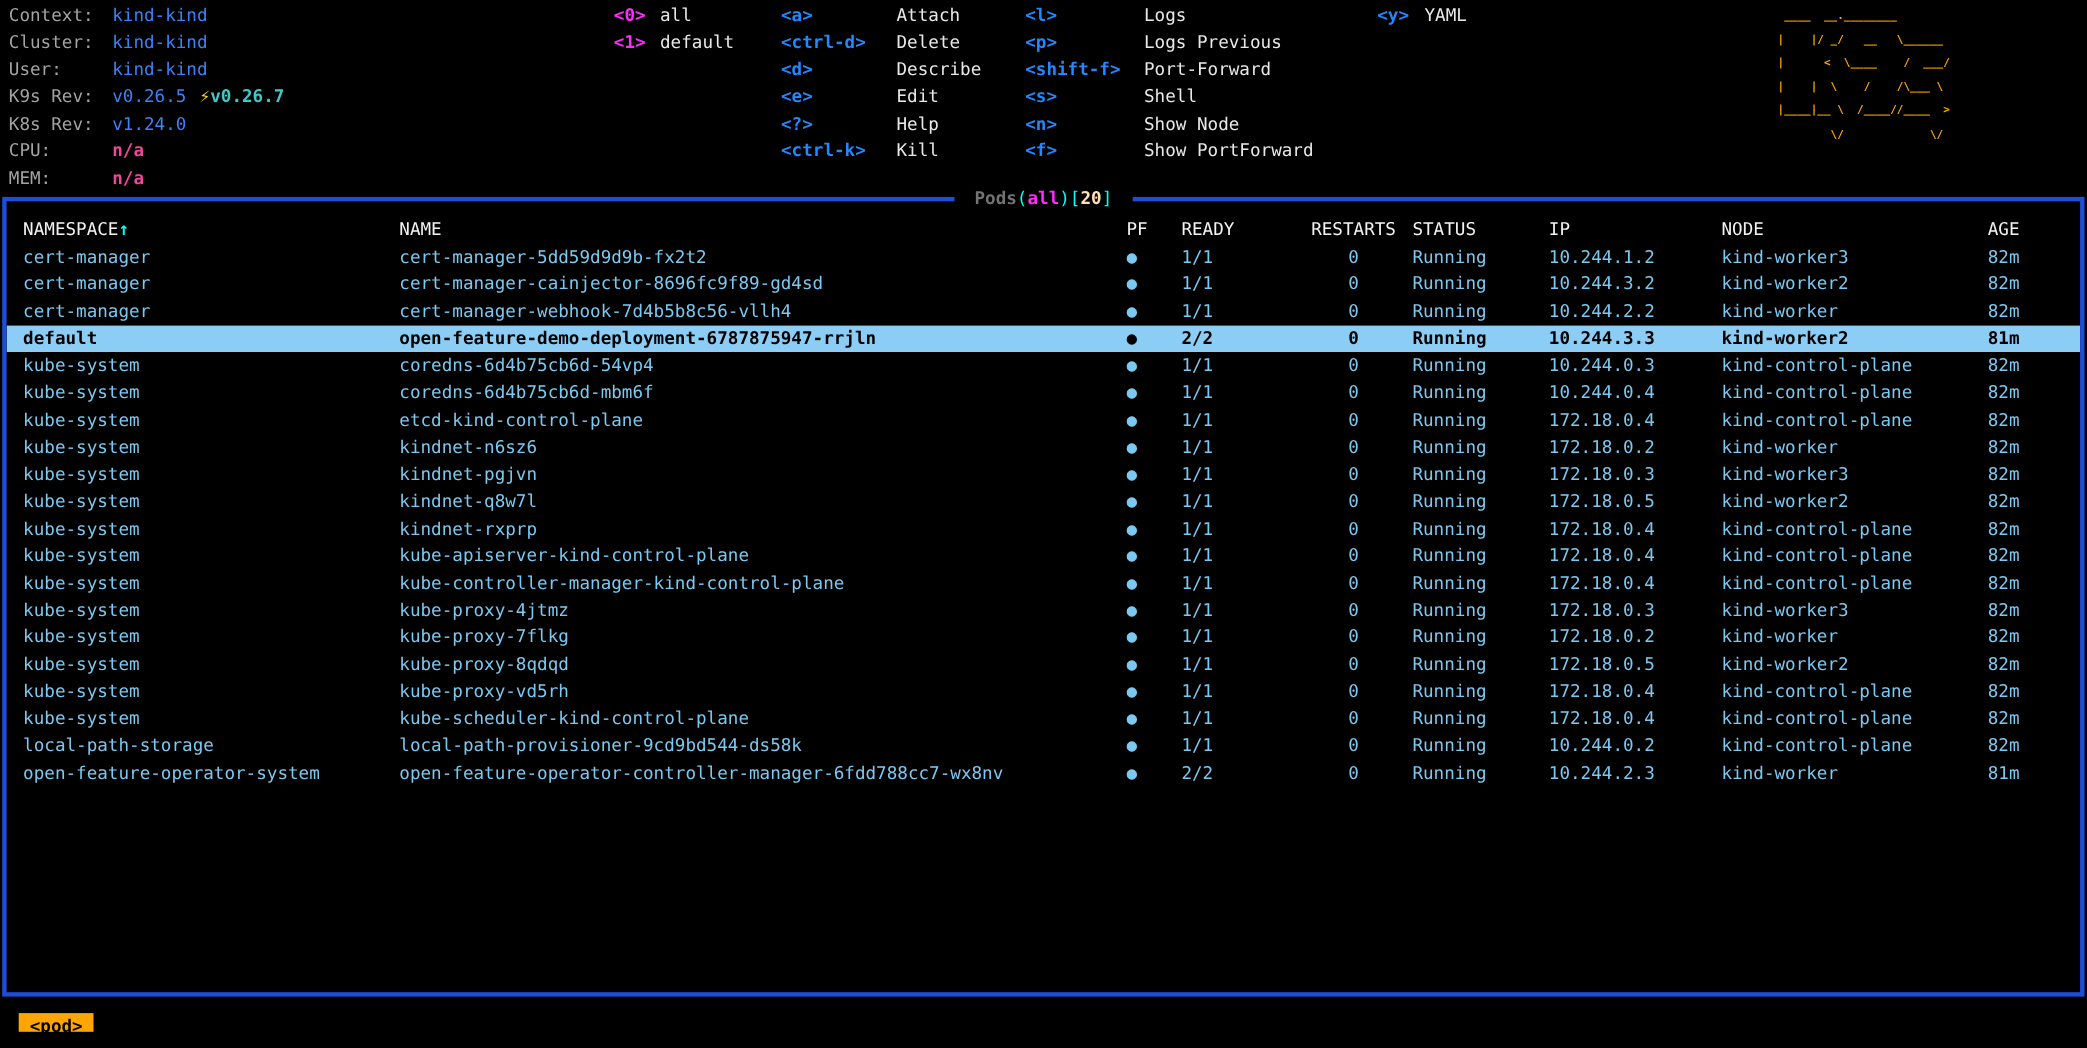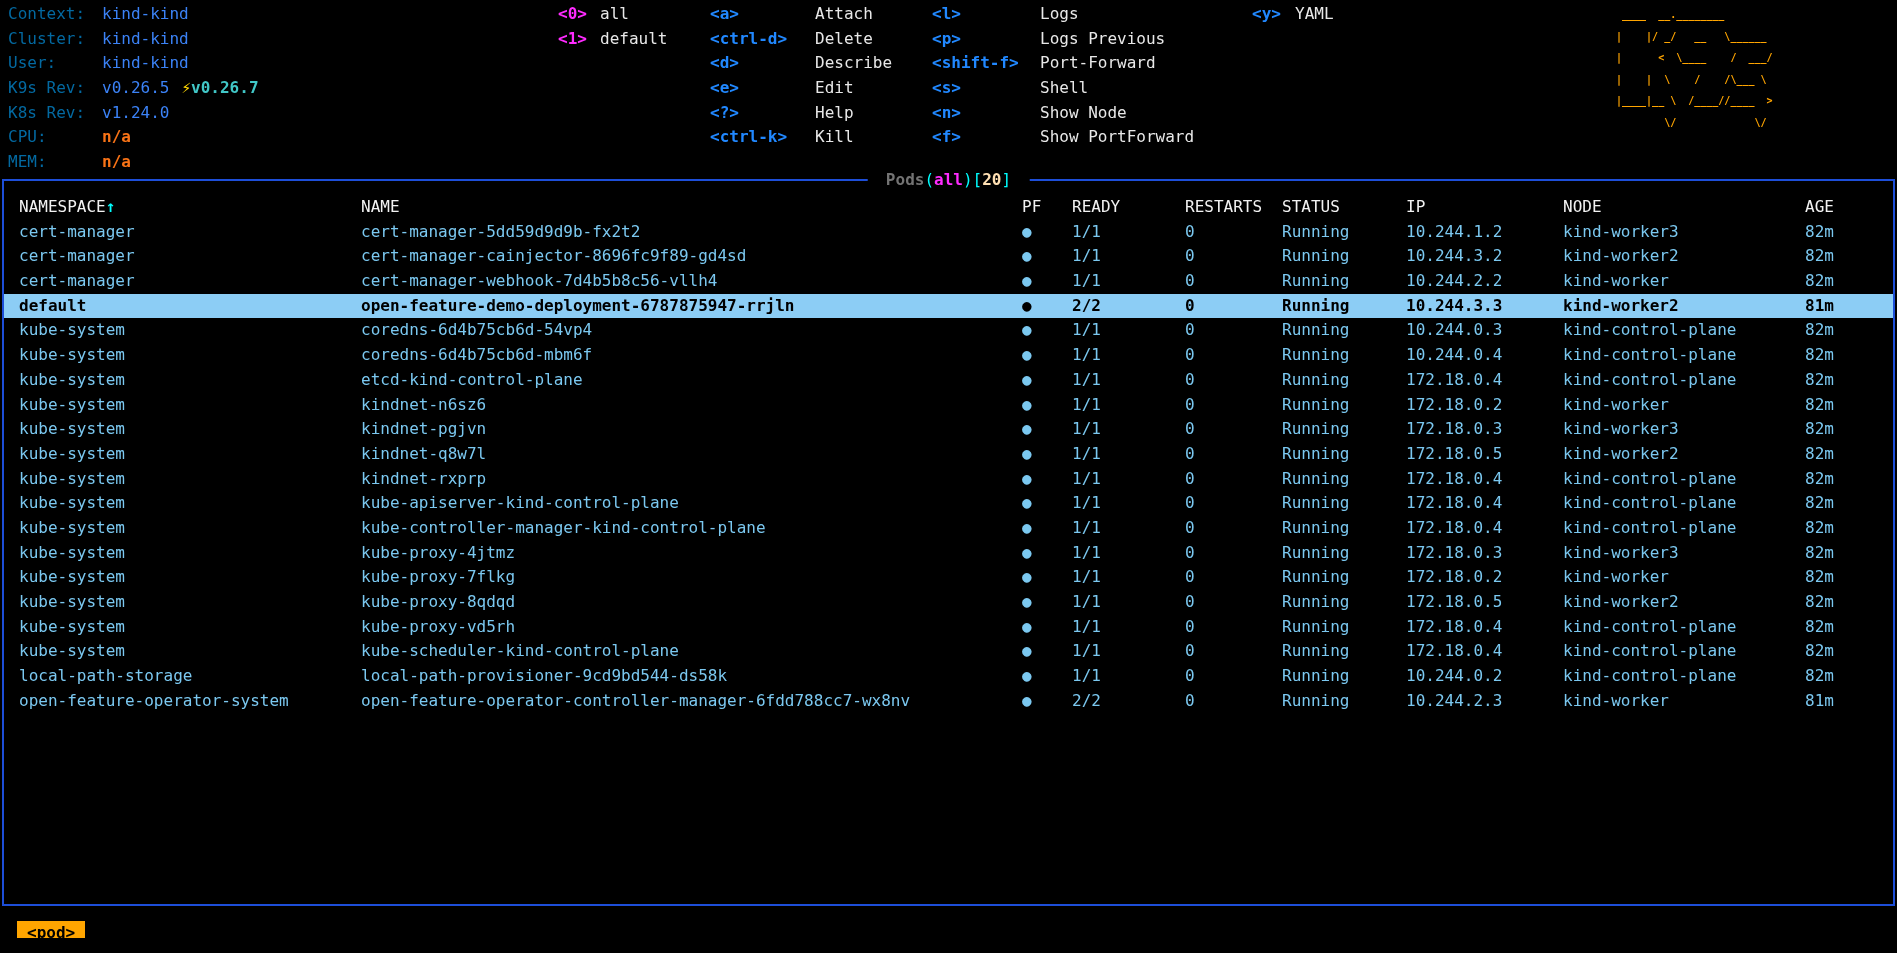--- a/index.html
+++ b/index.html
@@ -4,23 +4,23 @@
 <style>
   *{margin:0;padding:0;box-sizing:border-box}
   html,body{width:1897px;height:953px;background:#000;overflow:hidden}
   body{font-family:"DejaVu Sans Mono",monospace;font-size:16px;color:#e8e8e8;position:relative}
   .screen{position:absolute;inset:0}
 
   
   .topbar{position:absolute;left:0;top:0;width:100%;height:179px}
   .cluster-info{position:absolute;left:8px;top:2px}
   .ci-row{height:24.7px;line-height:24.7px;white-space:pre}
-  .ci-label{display:inline-block;width:94px;color:#0369a1}
+  .ci-label{display:inline-block;width:94px;color:#a3a3a3}
   .ci-value{color:#3b82f6;font-weight:normal}
-  .ci-value.na{color:#f97316;font-weight:bold}
+  .ci-value.na{color:#ec4899;font-weight:bold}
   .bolt{color:#ffd700;margin-left:12px}
   .upgrade{color:#41c7c7;font-weight:bold}
 
   .hotkeys{position:absolute;top:2px}
   #ns-keys{left:558px}
   #act1{left:710px}
   #act2{left:932px}
   #act3{left:1252px}
   .hk-row{height:24.7px;line-height:24.7px;white-space:pre}
   .hk-key{display:inline-block;font-weight:bold}
@@ -30,38 +30,38 @@
   #act3 .hk-key{width:43px}
   .magenta{color:#ff2bff}
   .blue{color:#2188ff}
   .hk-label{color:#e8e8e8}
 
   .logo{position:absolute;left:1616px;top:4px;color:#ffa500;font-weight:bold;
         font-family:"DejaVu Sans Mono",monospace;font-size:10px;line-height:21.5px;white-space:pre}
 
   
   .table-box{position:absolute;left:2px;top:179px;width:1893px;height:727px;
-             border:2px solid #1d4ed8;padding-top:14px;overflow:hidden;background:#000}
+             border:4px solid #1d4ed8;padding-top:14px;overflow:hidden;background:#000}
   .table-title{position:absolute;top:167px;left:50%;transform:translateX(-50%);
                background:#000;padding:0 9px;height:26px;line-height:26px;z-index:2;white-space:pre}
   .tseg.res{color:#737373;font-weight:bold}
   .tseg.pun{color:#00ffff}
   .tseg.scope{color:#ff2bff;font-weight:bold}
   .tseg.count{color:#ffe0b3;font-weight:bold}
 
   .t-header,.t-row{display:flex;height:24.7px;line-height:24.7px;padding-left:15px;white-space:pre}
   .t-header{color:#f2f2f2}
   .t-row{color:#7bc8f0}
   .t-row.selected{background:#8ccdf5;color:#000;font-weight:bold}
   .cell{overflow:hidden;flex:0 0 auto}
   .c-ns{width:342px}
   .c-name{width:661px}
   .c-pf{width:50px}
   .c-ready{width:113px}
-  .c-restarts{width:87px;text-align:left}
+  .c-restarts{width:87px;text-align:center}
   .c-status{width:134px;padding-left:10px}
   .c-ip{width:157px}
   .c-node{width:242px}
   .c-age{flex:1 1 auto}
   .sort-arrow{color:#00ffff;font-weight:bold}
 
   .crumb{position:absolute;left:17px;top:921px;background:#ffa500;color:#000;
          font-weight:bold;height:17px;line-height:24px;padding:0 10px}
 </style>
 </head>

